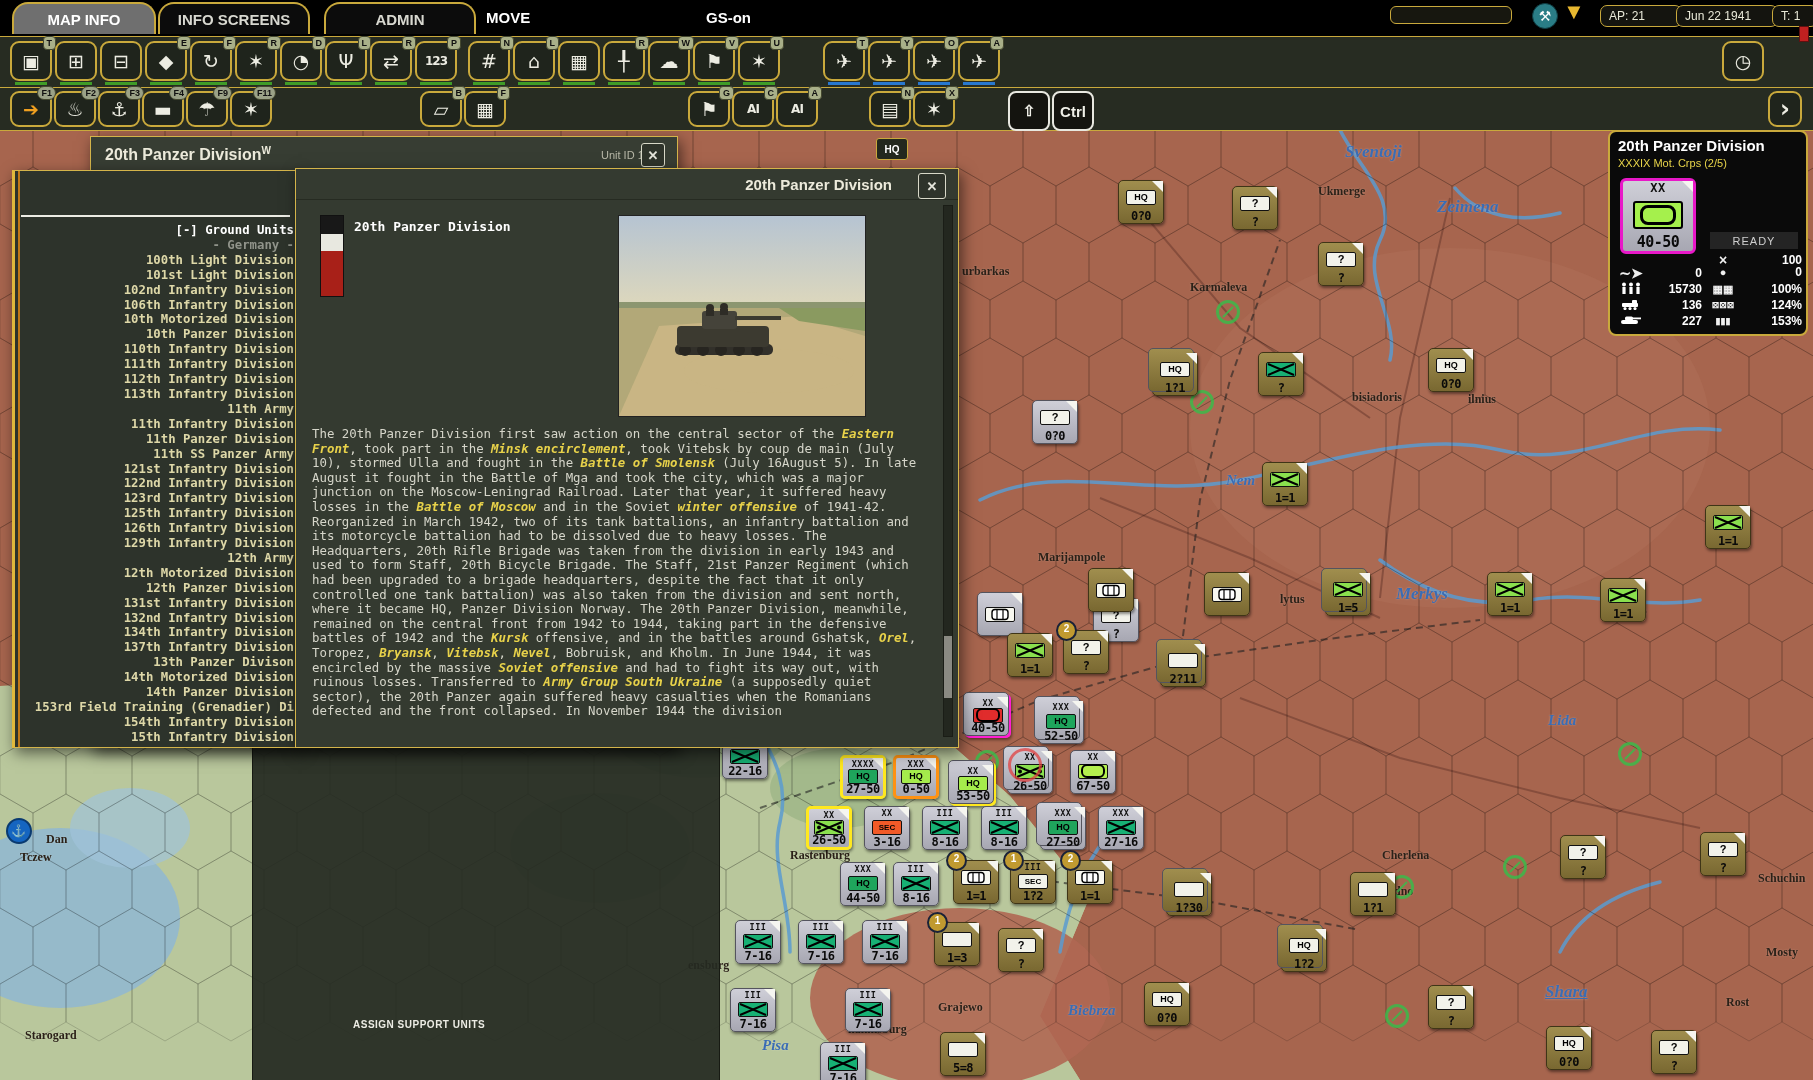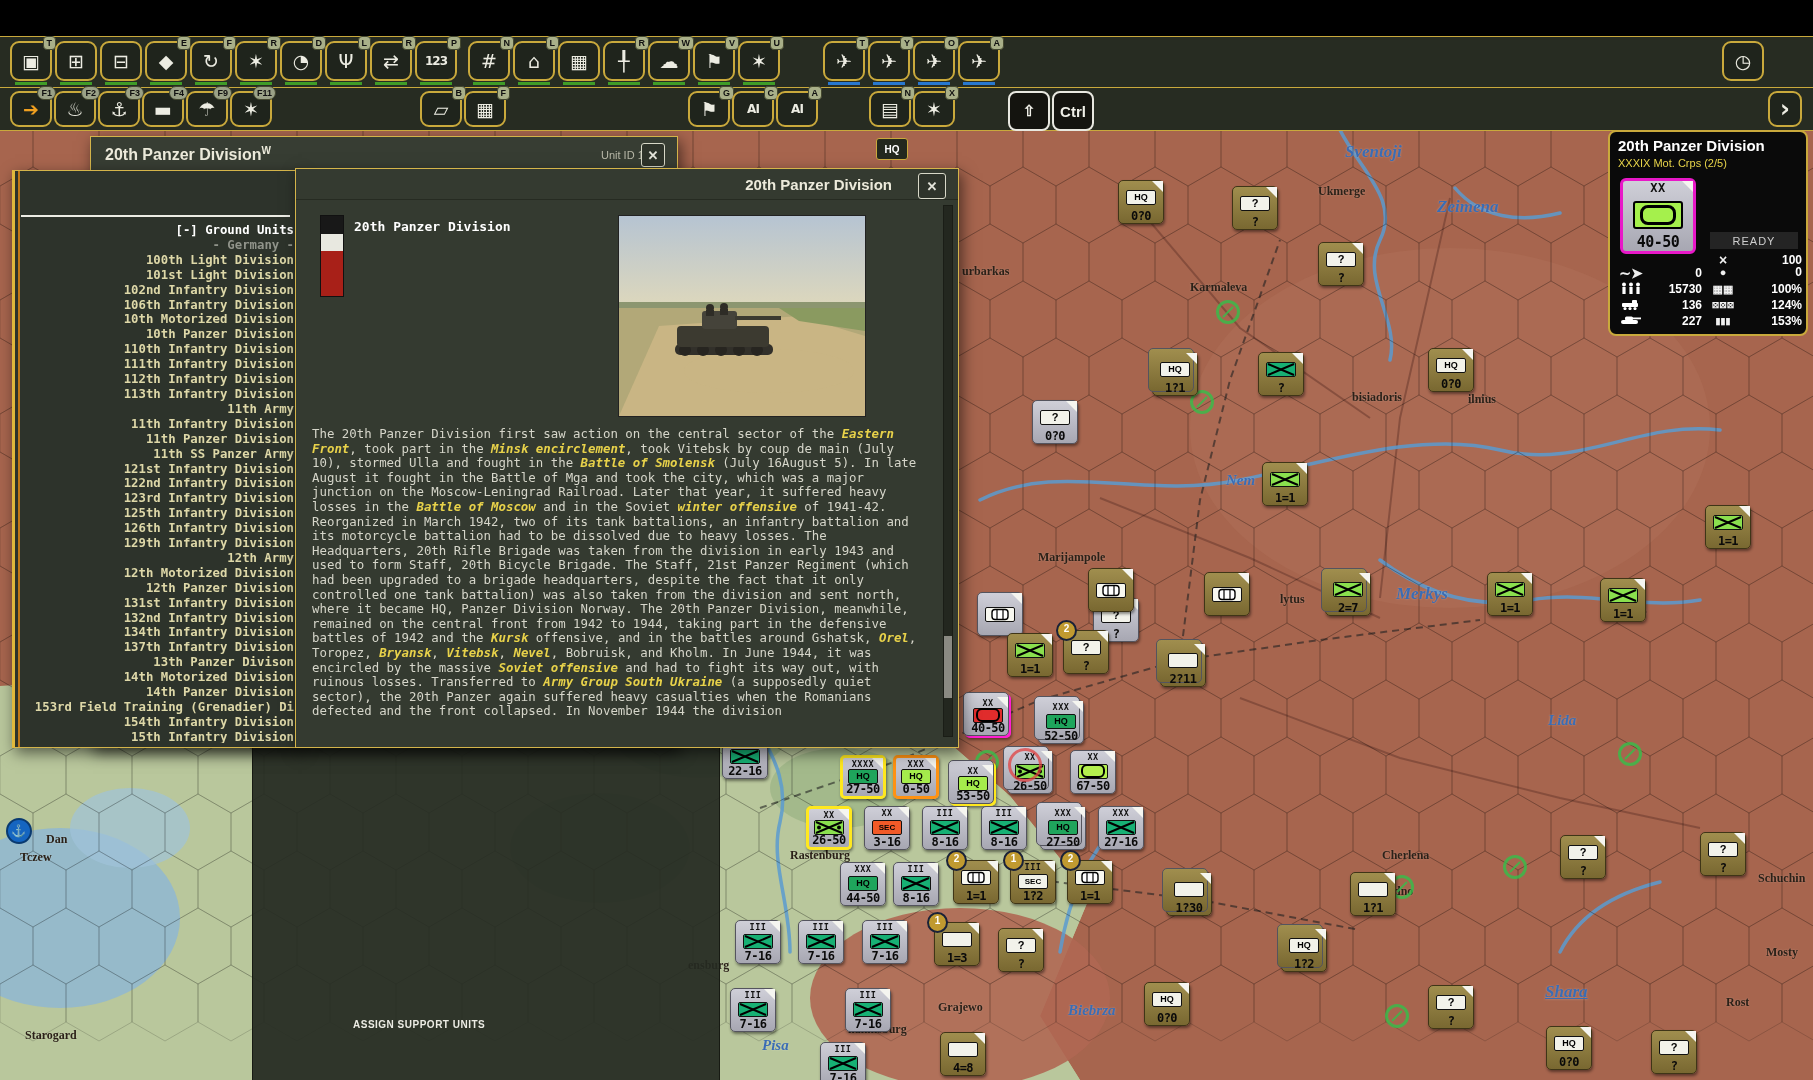--- a/index.html
+++ b/index.html
@@ -1022,21 +1022,21 @@
         <div class="ctr f-s" style="left: 1325px; top: 444px;">
           <span class="stackg f-s"></span>
           <span class="fold"></span>
           <div class="sz"></div>
           <div class="sym s-infb">
             <svg width="28" height="13" viewBox="0 0 28 13">
               <line x1="1" y1="1" x2="27" y2="12" stroke="#000" stroke-width="2"></line>
               <line x1="27" y1="1" x2="1" y2="12" stroke="#000" stroke-width="2"></line>
             </svg>
           </div>
-          <div class="val">2=7</div>
+          <div class="val">1=5</div>
         </div>
         <div class="ctr f-s" style="left: 1487px; top: 444px;">
           <span class="fold"></span>
           <div class="sz"></div>
           <div class="sym s-infb">
             <svg width="28" height="13" viewBox="0 0 28 13">
               <line x1="1" y1="1" x2="27" y2="12" stroke="#000" stroke-width="2"></line>
               <line x1="27" y1="1" x2="1" y2="12" stroke="#000" stroke-width="2"></line>
             </svg>
           </div>
@@ -1121,21 +1121,21 @@
         <div class="ctr f-s" style="left: 998px; top: 800px;">
           <span class="fold"></span>
           <div class="sz"></div>
           <div class="sym s-unk">?</div>
           <div class="val">?</div>
         </div>
         <div class="ctr f-s" style="left: 940px; top: 904px;">
           <span class="fold"></span>
           <div class="sz"></div>
           <div class="sym s-box"></div>
-          <div class="val">4=8</div>
+          <div class="val">5=8</div>
         </div>
         <div class="ctr f-s" style="left: 1144px; top: 854px;">
           <span class="fold"></span>
           <div class="sz"></div>
           <div class="sym s-hqw">HQ</div>
           <div class="val">0?0</div>
         </div>
         <div class="ctr f-s" style="left: 1281px; top: 800px;">
           <span class="stackg f-s"></span>
           <span class="fold"></span>
@@ -1202,20 +1202,36 @@
         <div class="gring" style="left: 1390px; top: 747px;"></div>
         <div class="gring" style="left: 1503px; top: 727px;"></div>
         <div class="gring" style="left: 975px; top: 622px;"></div>
         <div class="gring" style="left: 1618px; top: 614px;"></div>
         <div class="gring" style="left: 1385px; top: 876px;"></div>
         <div class="rring" style="left: 1008px; top: 620px;"></div>
         <div class="port" style="left: 6px; top: 690px;">⚓</div>
       </div>
   </div>
 
+  <div id="tabbar">
+    <div id="tabs">
+        <div class="tab active" style="left: 12px; width: 140px;">MAP INFO</div>
+        <div class="tab" style="left: 158px; width: 148px;">INFO SCREENS</div>
+        <div class="tab" style="left: 324px; width: 148px;">ADMIN</div>
+        <div class="tablabel" style="left: 486px;">MOVE</div>
+        <div class="tablabel" style="left: 706px;">GS-on</div>
+      </div>
+    <input id="searchbox" value="" style="">
+    <div class="topico" id="gearico">⚒</div>
+    <div class="topico" id="triico">▼</div>
+    <div class="chip" style="left:1600px;width:64px">AP: 21</div>
+    <div class="chip" style="left:1676px;width:84px">Jun 22 1941</div>
+    <div class="chip" style="left:1772px;width:28px">T: 1</div>
+    <div id="reddot"></div>
+  </div>
 
   <div class="toolstrip" id="row1">
       <div class="btn" style="left: 10px; top: 4px;">
         <span class="glyph">▣</span>
         <span class="badge">T</span>
         <span class="ul green"></span>
       </div>
       <div class="btn" style="left: 55px; top: 4px;">
         <span class="glyph">⊞</span>
         <span class="ul green"></span>

